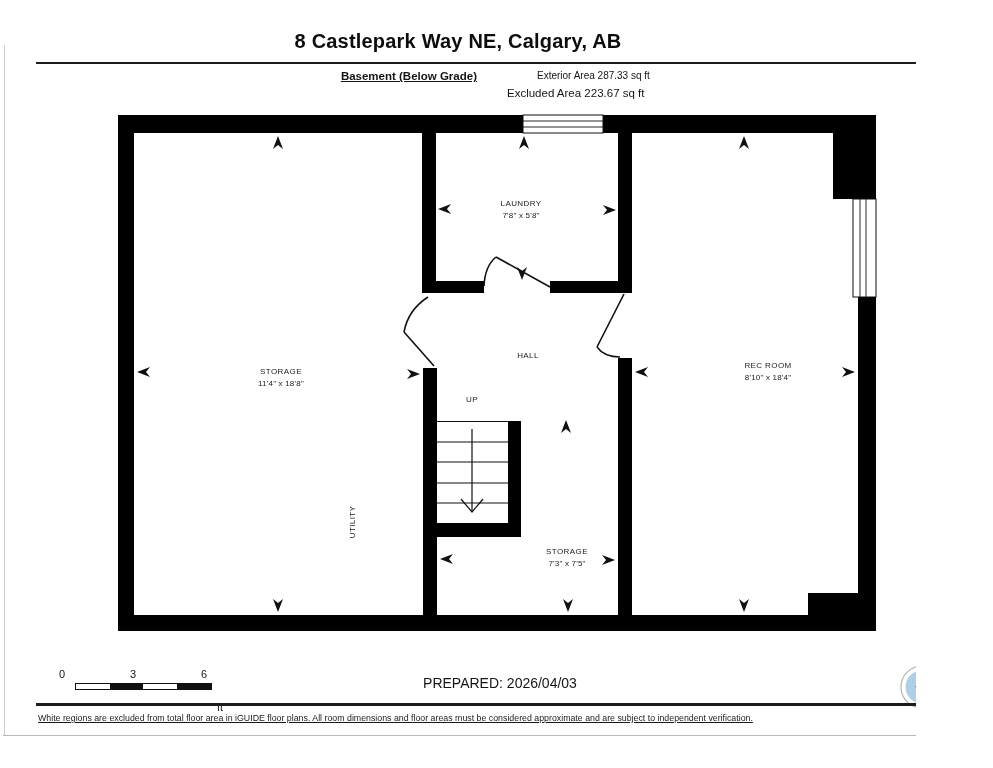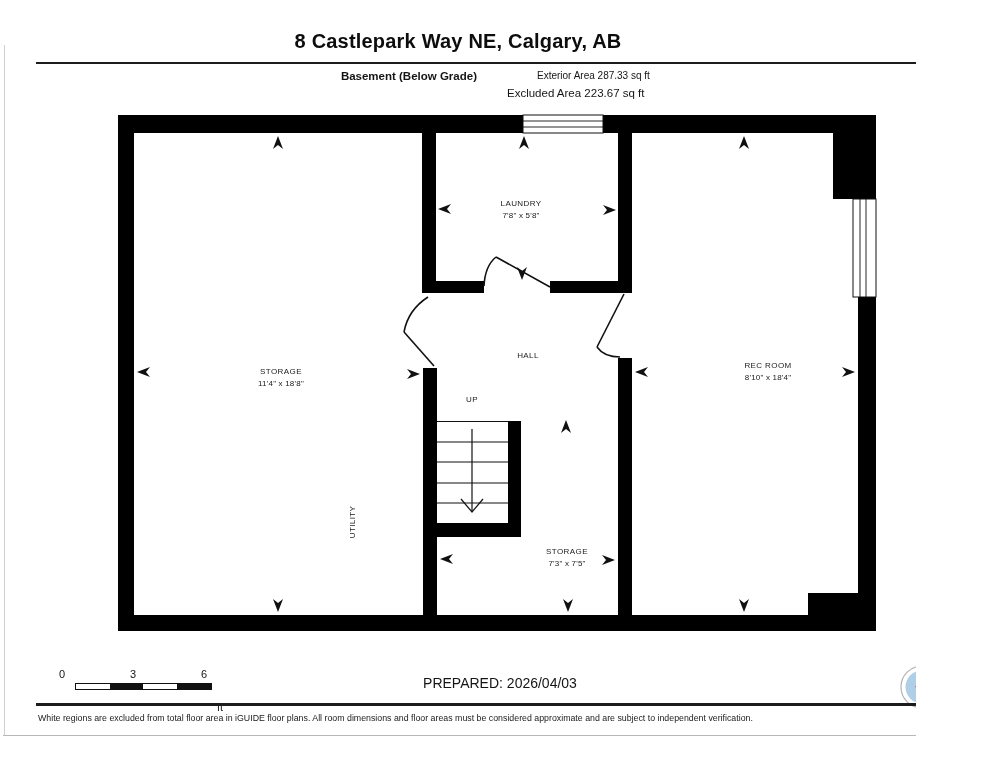--- a/index.html
+++ b/index.html
@@ -6,38 +6,38 @@
   .canvas{
     position:relative;width:916px;height:768px;background:#fff;overflow:hidden;
     font-family:"Liberation Sans",sans-serif;color:#111;
   }
   .abs{position:absolute;}
   .page-title{
     left:0;right:0;top:30px;text-align:center;
     font-size:20px;font-weight:bold;letter-spacing:.2px;color:#0d0d0d;
   }
   .rule{background:#1c1c1c;}
-  .floor-label{left:0;width:477px;top:70px;text-align:right;font-size:11.5px;font-weight:bold;color:#151515;}
+  .floor-label{left:0;width:477px;top:70px;text-align:right;font-size:11.5px;font-weight:bold;color:#151515;text-decoration:underline;}
   .area-line1{left:537px;top:70px;font-size:10px;color:#151515;}
   .area-line2{left:507px;top:87px;font-size:11.5px;color:#151515;}
   .plan-svg{left:0;top:0;width:993px;height:768px;}
   .room-label{
     transform:translate(-50%,-50%);text-align:center;
     font-size:8px;line-height:12px;letter-spacing:.4px;color:#1a1a1a;white-space:nowrap;
   }
   .room-label .dims{font-size:8px;letter-spacing:.2px;}
   .rot{transform:translate(-50%,-50%) rotate(-90deg);}
   .tick{transform:translate(-50%,0);font-size:11px;color:#151515;}
   .bar{
     left:75px;top:683px;width:137px;height:7px;border:1px solid #111;box-sizing:border-box;
     background:linear-gradient(to right,#fff 0 25%,#111 25% 50%,#fff 50% 75%,#111 75% 100%);
   }
   .ft-label{left:217px;top:679px;font-size:11px;color:#151515;margin-top:22px;}
   .prepared{left:500px;top:683px;transform:translate(-50%,-50%);font-size:14px;color:#151515;white-space:nowrap;}
-  .disclaimer{left:38px;top:713px;font-size:8.8px;color:#1a1a1a;white-space:nowrap;}
+  .disclaimer{left:38px;top:713px;font-size:8.8px;color:#1a1a1a;white-space:nowrap;text-decoration:underline;}
   .compass-n{
     left:933px;top:653px;transform:translate(-50%,-50%) rotate(16deg);
     font-size:11px;font-style:italic;font-weight:bold;color:#222;
   }
   .frame{background:#cfcfcf;}
 </style>
 </head>
 <body>
 
 <div class="canvas">

